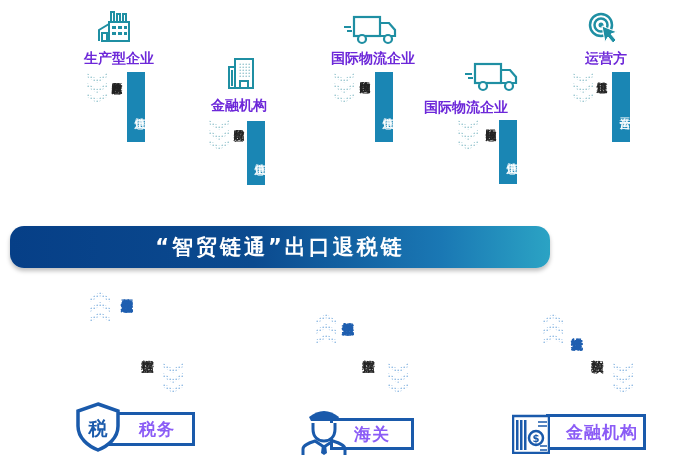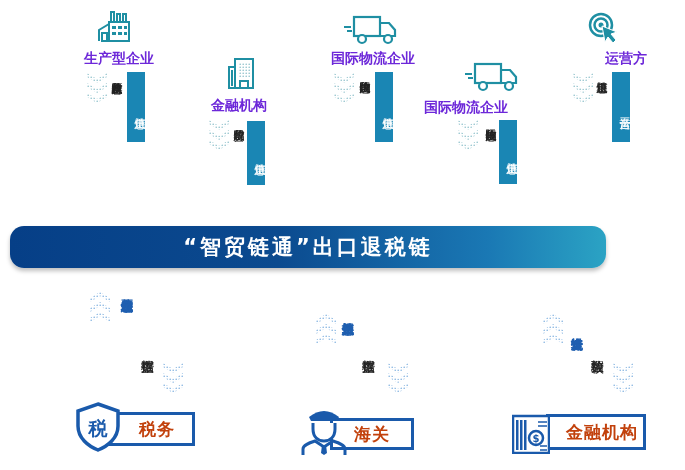--- a/index.html
+++ b/index.html
@@ -4,30 +4,30 @@
 <style>
   html, body { margin:0; padding:0; background:#ffffff; }
   body { width:685px; height:470px; position:relative; overflow:hidden;
          font-family:"DejaVu Sans","Liberation Sans",sans-serif; }
   .abs { position:absolute; }
   .ent-title { position:absolute; font-weight:bold; font-size:14px; color:#6d28d9; white-space:nowrap; letter-spacing:0px; }
   .vtext { position:absolute; writing-mode:vertical-rl; text-orientation:upright; font-size:11px; line-height:12px; color:#222; letter-spacing:0px; }
   .tag { position:absolute; background:#1a86b4; color:#fff; writing-mode:vertical-rl; text-orientation:upright;
          font-size:11px; line-height:12px; width:18px; display:flex; align-items:flex-start; justify-content:center; padding-top:4px; box-sizing:border-box; }
   .chev { position:absolute; }
-  .banner { position:absolute; left:10px; top:226px; width:596px; height:42px; border-radius:14px;
+  .banner { position:absolute; left:10px; top:226px; width:540px; height:42px; border-radius:14px;
             background:linear-gradient(90deg,#063f87 0%,#0b4a8f 45%,#1a78b4 80%,#2ba3c4 100%);
             box-shadow:0 3px 4px rgba(0,0,0,0.25);
             display:flex; align-items:center; justify-content:center; }
   .banner span { color:#fff; font-weight:bold; font-size:21px; letter-spacing:3px; }
   .blue-vtext { position:absolute; writing-mode:vertical-rl; text-orientation:upright; font-size:12px; line-height:13px; color:#1f5fb0; font-weight:bold; }
   .dark-vtext { position:absolute; writing-mode:vertical-rl; text-orientation:upright; font-size:13px; line-height:14px; color:#222; }
   .auth-box { position:absolute; border:3px solid #1a5aab; background:#fff; box-sizing:border-box;
               display:flex; align-items:center; justify-content:center; }
-  .auth-box span { color:#c2410c; font-weight:bold; font-size:17px; letter-spacing:1px; }
+  .auth-box span { color:#8b5cf6; font-weight:bold; font-size:17px; letter-spacing:1px; }
 </style>
 </head>
 <body>
 
 <svg width="0" height="0" style="position:absolute">
   <defs>
     <pattern id="dotT" width="3" height="3" patternUnits="userSpaceOnUse">
         <circle cx="1.2" cy="1.2" r="0.8" fill="#8bbfc9"></circle>
       </pattern>
     <pattern id="dotB" width="3" height="3" patternUnits="userSpaceOnUse">
@@ -127,21 +127,21 @@
 
 <div>
   <svg class="abs" style="left:588px;top:12px" width="32" height="34" viewBox="0 0 32 34">
     <g fill="none" stroke="#1f8fa3" stroke-width="2.5">
       <circle cx="13" cy="13" r="11"></circle>
         <circle cx="13" cy="13" r="6.5"></circle>
     </g>
     <circle cx="13" cy="13" r="2.5" fill="#1f8fa3"></circle>
     <path d="M14 14 L29 20 L23 22 L28 28 L25 31 L20 25 L17 30Z" fill="#1f8fa3" stroke="#fff" stroke-width="1"></path>
   </svg>
-  <div class="ent-title" style="left:605px;top:50px">运营方</div>
+  <div class="ent-title" style="left:585px;top:50px">运营方</div>
   <svg class="chev" style="left:573px;top:73px" width="20" height="30" viewBox="0 0 20 30">
     <path d="M0 0 L10 6 L20 0 L20 4 L10 10 L0 4Z M0 10 L10 16 L20 10 L20 14 L10 20 L0 14Z M0 20 L10 26 L20 20 L20 24 L10 30 L0 24Z" fill="url(#dotT)"></path>
   </svg>
   <div class="vtext" style="left:595px;top:73px">退税信息上链</div>
   <div class="tag" style="left:612px;top:72px;height:70px">平台运营</div>
 </div>
 
 <div class="banner">
   <span>“智贸链通”出口退税链</span>
 </div>

